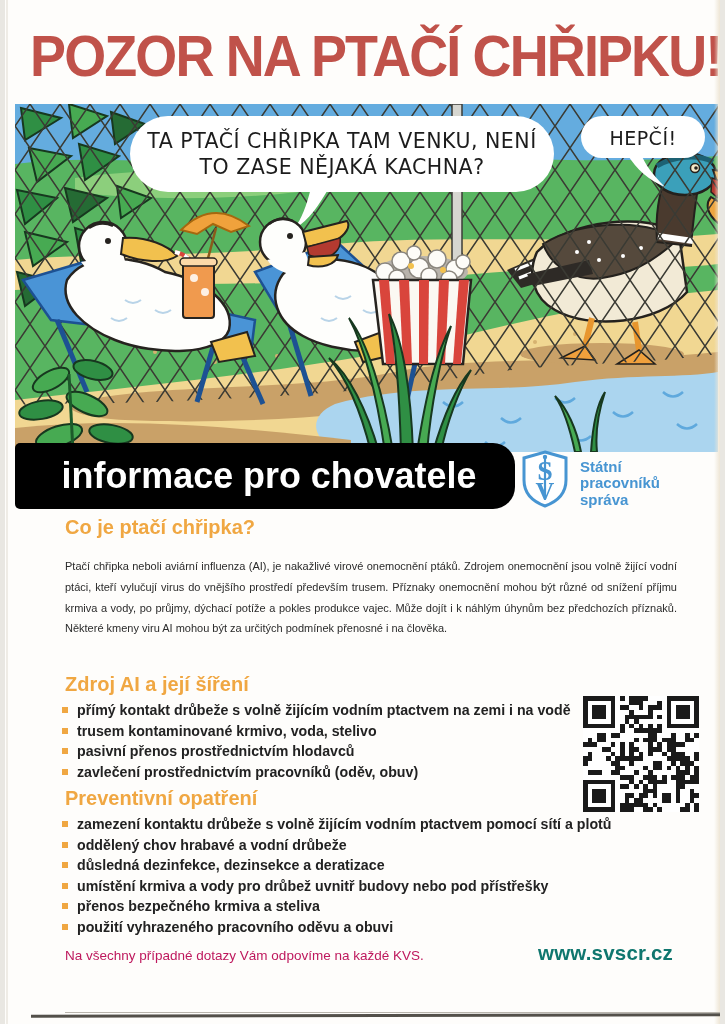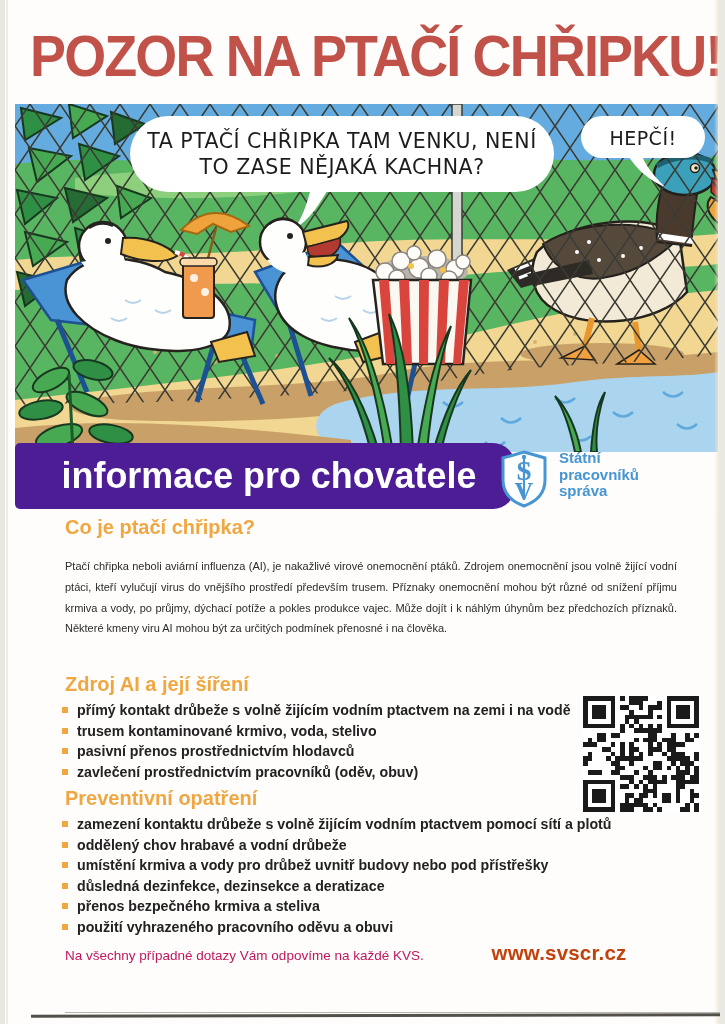--- a/index.html
+++ b/index.html
@@ -18,48 +18,48 @@
 
   .poster-title{
     position:absolute;top:22px;left:0;width:100%;margin:0;text-align:center;
     font-size:58px;font-weight:bold;color:#c0524a;letter-spacing:-2px;
     transform:scaleX(.93);white-space:nowrap;
   }
   .cartoon{position:absolute;left:10px;top:104px;width:703px;height:348px;display:block;}
 
   .banner{
     position:absolute;left:10px;top:443px;width:500px;height:66px;
-    background:#4c1d95;border-radius:5px 22px 22px 5px;z-index:3;
+    background:#000000;border-radius:5px 22px 22px 5px;z-index:3;
     display:flex;align-items:center;
   }
   .banner span{
     padding-left:48px;color:#fff;font-size:37px;font-weight:bold;
     transform:scaleX(.97);transform-origin:left center;white-space:nowrap;
   }
-  .logo{position:absolute;left:496px;top:450px;display:flex;align-items:flex-start;z-index:3;}
+  .logo{position:absolute;left:517px;top:450px;display:flex;align-items:flex-end;z-index:3;}
   .logo-text{margin-left:12px;color:#4795d2;font-size:15px;font-weight:bold;line-height:16.5px;}
 
   .sec-heading{position:absolute;left:60px;margin:0;color:#f0a742;font-size:20px;font-weight:bold;}
   .h-what{top:516px;}
   .h-source{top:673px;}
   .h-prevent{top:787px;}
   .para{
     position:absolute;left:60px;top:556px;width:612px;margin:0;
     font-size:11px;line-height:20.8px;text-align:justify;color:#2b2b2b;
   }
   ul.blist{position:absolute;left:56px;margin:0;padding:0;list-style:none;
     font-size:14.2px;font-weight:bold;line-height:20.6px;color:#222;}
   ul.blist li{position:relative;padding-left:16px;white-space:nowrap;}
   ul.blist li::before{content:"";position:absolute;left:1px;top:7px;width:6px;height:6px;background:#f0a742;}
   .l-source{top:700px;}
   .l-prevent{top:814px;}
   .qr{position:absolute;left:578px;top:696px;width:116px;height:116px;}
   .note{position:absolute;left:60px;top:948px;margin:0;font-size:13.5px;color:#be185d;}
-  .url{position:absolute;left:440px;top:941px;width:228px;text-align:center;
-    color:#c2410c;font-size:20.5px;font-weight:bold;letter-spacing:.2px;}
+  .url{position:absolute;left:440px;top:941px;width:228px;text-align:right;
+    color:#0f766e;font-size:20.5px;font-weight:bold;letter-spacing:.2px;}
   .bubble-text{font-family:"DejaVu Sans",sans-serif;fill:#1c1c1c;letter-spacing:.5px;}
 </style>
 </head>
 <body>
 
 <div class="page">
 
   <h1 class="poster-title">POZOR NA PTAČÍ CHŘIPKU!</h1>
 
   <svg class="cartoon" viewBox="0 0 703 348" preserveAspectRatio="none">
@@ -508,22 +508,22 @@
         <rect x="20" y="2" width="3" height="3" fill="#1a1a1a"></rect>
         <rect x="0" y="18" width="7" height="7" fill="#1a1a1a"></rect>
         <rect x="1" y="19" width="5" height="5" fill="#fff"></rect>
         <rect x="2" y="20" width="3" height="3" fill="#1a1a1a"></rect>
       </svg></div>
 
   <h2 class="sec-heading h-prevent">Preventivní opatření</h2>
   <ul class="blist l-prevent">
     <li>zamezení kontaktu drůbeže s volně žijícím vodním ptactvem pomocí sítí a plotů</li>
     <li>oddělený chov hrabavé a vodní drůbeže</li>
+    <li>důsledná dezinfekce, dezinsekce a deratizace</li>
     <li>umístění krmiva a vody pro drůbež uvnitř budovy nebo pod přístřešky</li>
-    <li>důsledná dezinfekce, dezinsekce a deratizace</li>
     <li>přenos bezpečného krmiva a steliva</li>
     <li>použití vyhrazeného pracovního oděvu a obuvi</li>
   </ul>
 
   <p class="note">Na všechny případné dotazy Vám odpovíme na každé KVS.</p>
   <div class="url">www.svscr.cz</div>
 
   <div class="scan-left"></div>
   <div class="scan-right"></div>
   <div class="scan-bottom2"></div>

